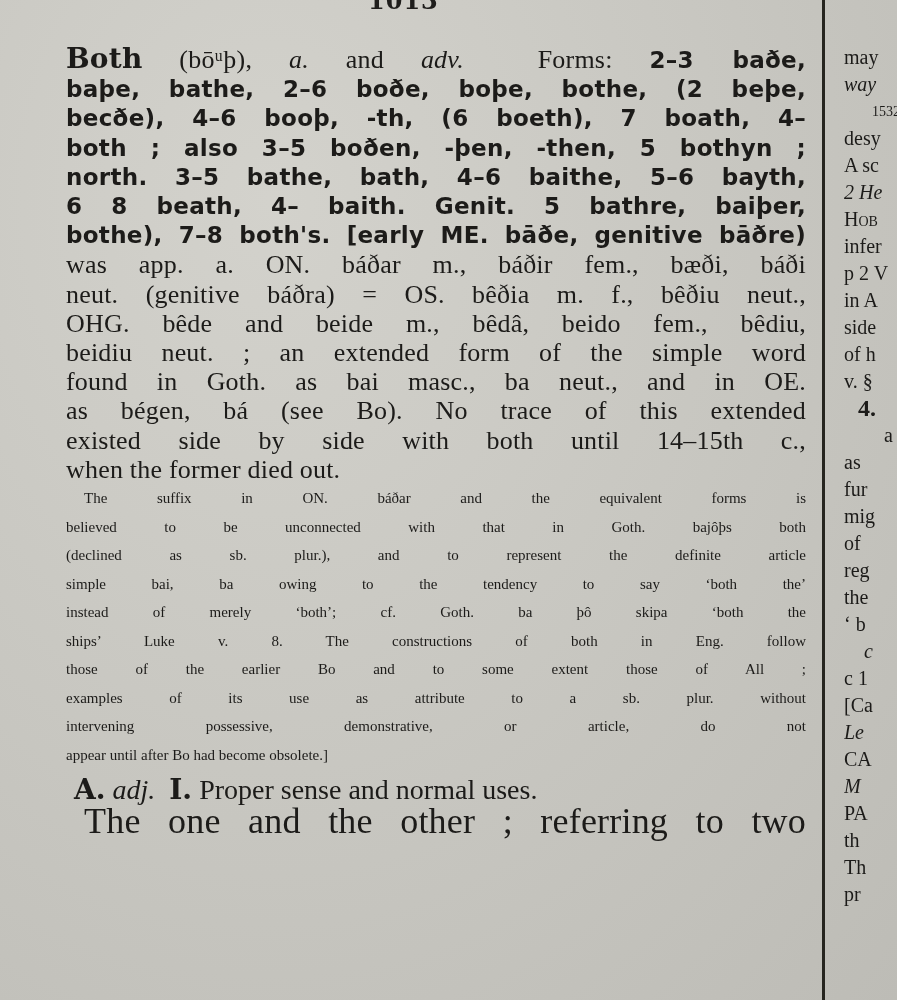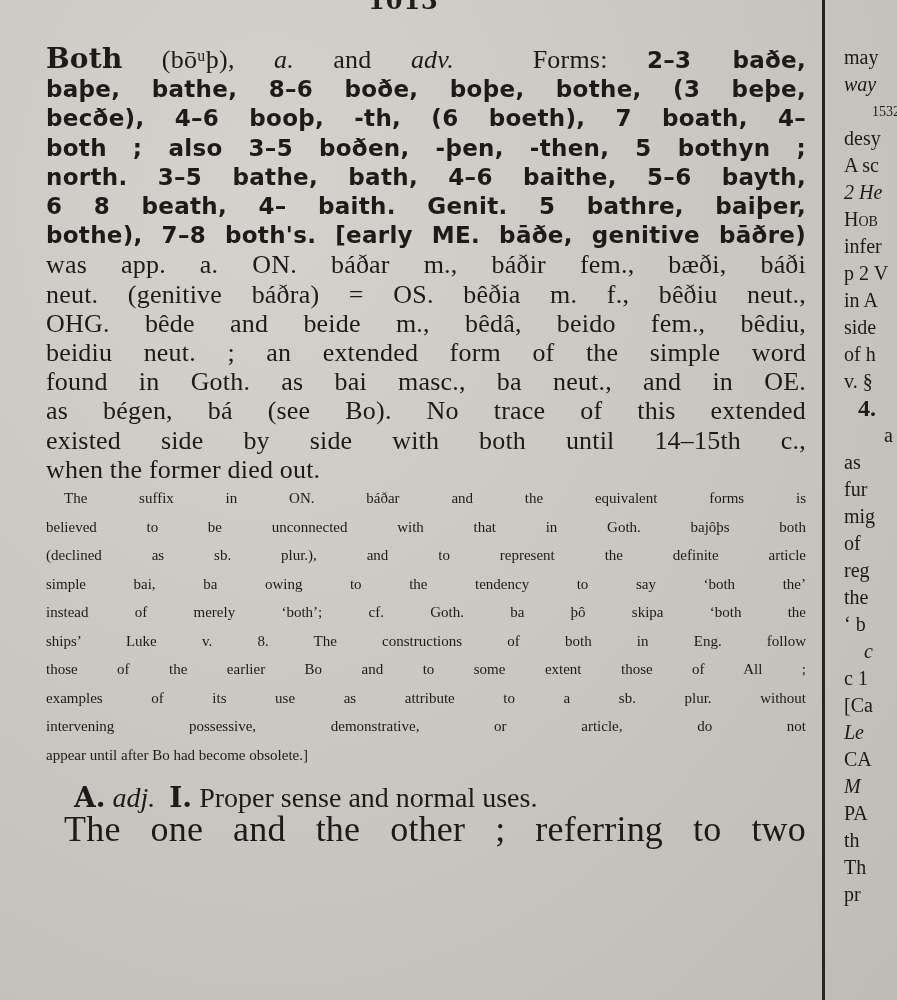--- a/index.html
+++ b/index.html
@@ -18,32 +18,32 @@
   .col-main {
     position:absolute; left:46px; top:44px; width:760px;
   }
   .rule {
     position:absolute; left:822px; top:0; width:3px; height:1000px; background:#26251f;
   }
   .col-right {
     position:absolute; left:844px; top:44px; width:60px; overflow:hidden; white-space:nowrap;
     font-size:20px;
   }
-  .line { white-space:nowrap; display:block; }
+  .line { white-space:nowrap; display:block;margin-left:20px; }
   .big { font-size:26px; line-height:29.2px; letter-spacing:0.2px; }
   .big .line { text-align:justify; text-align-last:justify; }
   .small { font-size:15px; line-height:28.5px; margin-top:0px; }
   .small .line { text-align:justify; text-align-last:justify; }
   .bl { font-family: "DejaVu Sans", sans-serif; font-weight:bold; font-size:23px; letter-spacing:0.3px; }
   .hw { font-family: "DejaVu Serif", serif; font-weight:bold; font-size:28px; }
   i, .it { font-style:italic; }
   .sc { font-variant:small-caps; }
   .lastline { text-align:left; text-align-last:left !important; }
   .indent { padding-left:18px; }
-  .sect { font-size:28px; line-height:34px; padding-left:28px; margin-top:12px; }
+  .sect { font-size:28px; line-height:34px; padding-left:28px; margin-top:4px; }
   .sect b { font-family: "DejaVu Serif", serif; }
   .rline { display:block; line-height:27px; font-size:20px; }
 </style>
 </head>
 <body>
 
 <div class="page-num">1013</div>
 
 <div class="rule"></div>
 
@@ -51,21 +51,21 @@
   <div class="big">
     <span class="line">
       <span class="hw">Both</span>
       <span>(bōᵘþ),</span>
       <i>a.</i>
       <span>and</span>
       <i>adv.</i>
       &nbsp;<span>Forms:</span>
       <span class="bl">2–3 baðe,</span>
     </span>
-    <span class="line bl">baþe, bathe, 8–6 boðe, boþe, bothe, (3 beþe,</span>
+    <span class="line bl">baþe, bathe, 2–6 boðe, boþe, bothe, (2 beþe,</span>
     <span class="line bl">becðe), 4–6 booþ, -th, (6 boeth), 7 boath, 4–</span>
     <span class="line bl">both ; also 3–5 boðen, -þen, -then, 5 bothyn ;</span>
     <span class="line bl">north. 3–5 bathe, bath, 4–6 baithe, 5–6 bayth,</span>
     <span class="line bl">6 8 beath, 4– baith.  Genit. 5 bathre, baiþer,</span>
     <span class="line bl">bothe), 7–8 both's.  [early ME. bāðe, genitive bāðre)</span>
 
     <span class="line">was app. a. ON. báðar m., báðir fem., bæði, báði</span>
     <span class="line">neut. (genitive báðra) = OS. bêðia m. f., bêðiu neut.,</span>
     <span class="line">OHG. bêde and beide m., bêdâ, beido fem., bêdiu,</span>
     <span class="line">beidiu neut. ; an extended form of the simple word</span>

